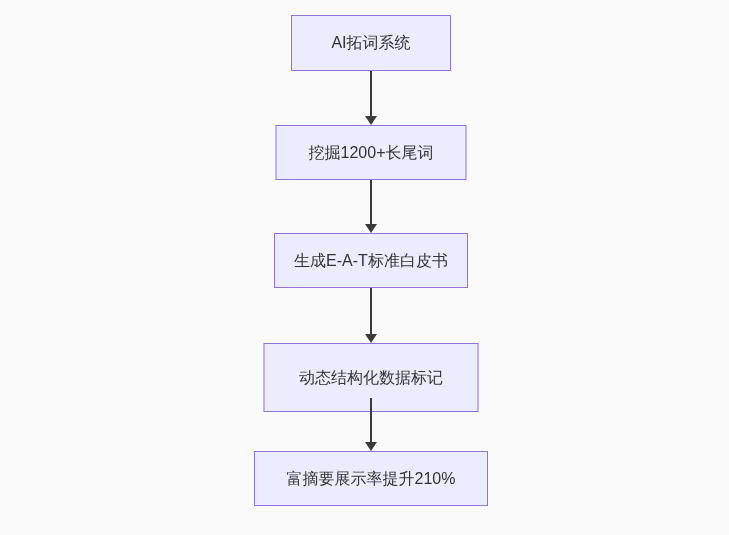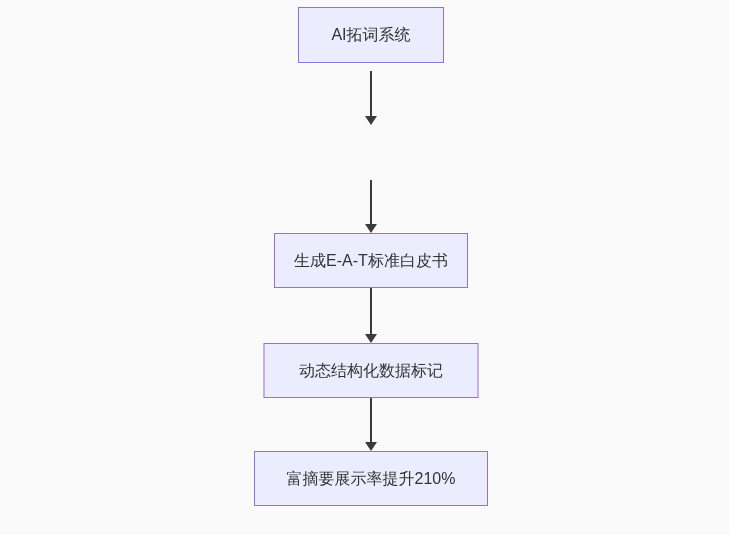--- a/index.html
+++ b/index.html
@@ -58,45 +58,48 @@
     border-left: 6px solid transparent;
     border-right: 6px solid transparent;
     border-top: 9px solid var(--arrow-color);
   }
 </style>
 </head>
 <body>
 
 <div class="canvas">
 
-  <div class="node" style="top:7px; width:146px; height:56px;">
+  <div class="node" style="top:15px; width:160px; height:56px;">
     <span>AI拓词系统</span>
   </div>
 
   <div class="edge" style="top:71px; height:54px;">
     <div class="line"></div>
     <div class="arrowhead"></div>
   </div>
 
+  <div class="node" style="top:125px; width:191px; height:55px;">
+    <span>挖掘1200+长尾词</span>
+  </div>
 
   <div class="edge" style="top:180px; height:53px;">
     <div class="line"></div>
     <div class="arrowhead"></div>
   </div>
 
   <div class="node" style="top:233px; width:194px; height:55px;">
     <span>生成E-A-T标准白皮书</span>
   </div>
 
   <div class="edge" style="top:288px; height:55px;">
     <div class="line"></div>
     <div class="arrowhead"></div>
   </div>
 
-  <div class="node" style="top:343px; width:215px; height:55px;">
+  <div class="node" style="top:343px; width:215px; height:69px;">
     <span>动态结构化数据标记</span>
   </div>
 
   <div class="edge" style="top:398px; height:53px;">
     <div class="line"></div>
     <div class="arrowhead"></div>
   </div>
 
   <div class="node" style="top:451px; width:234px; height:55px;">
     <span>富摘要展示率提升210%</span>

